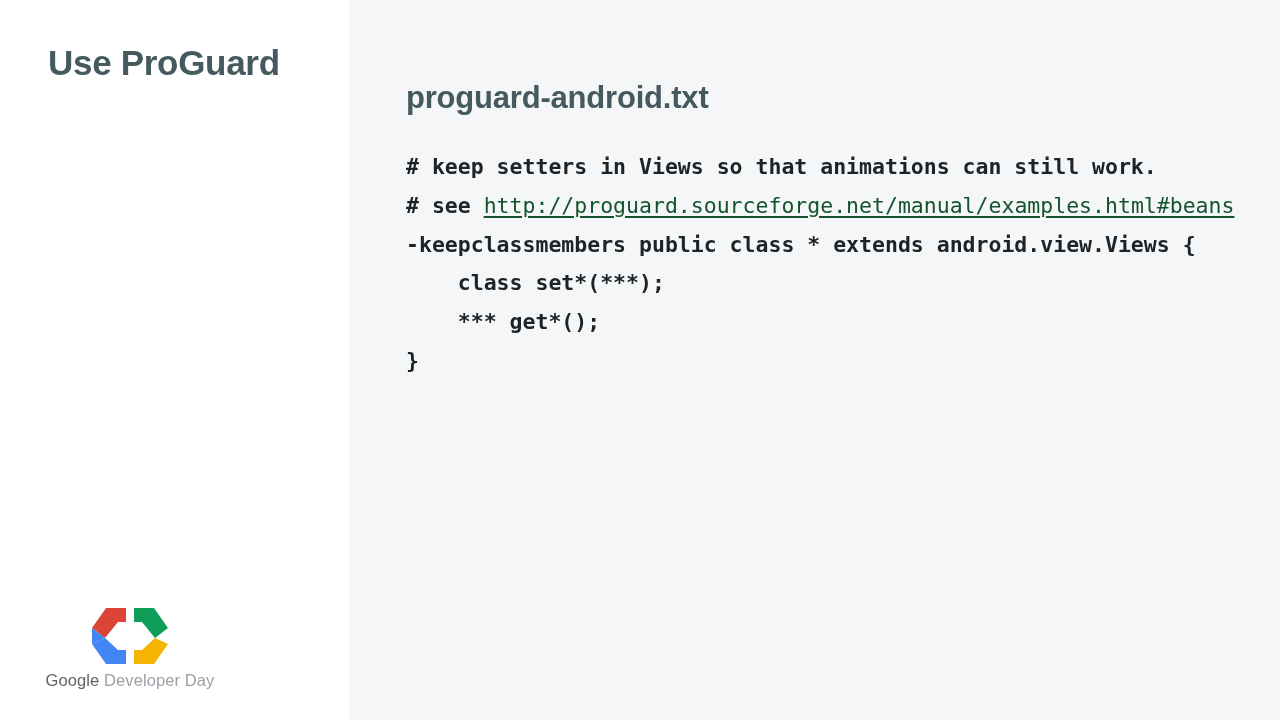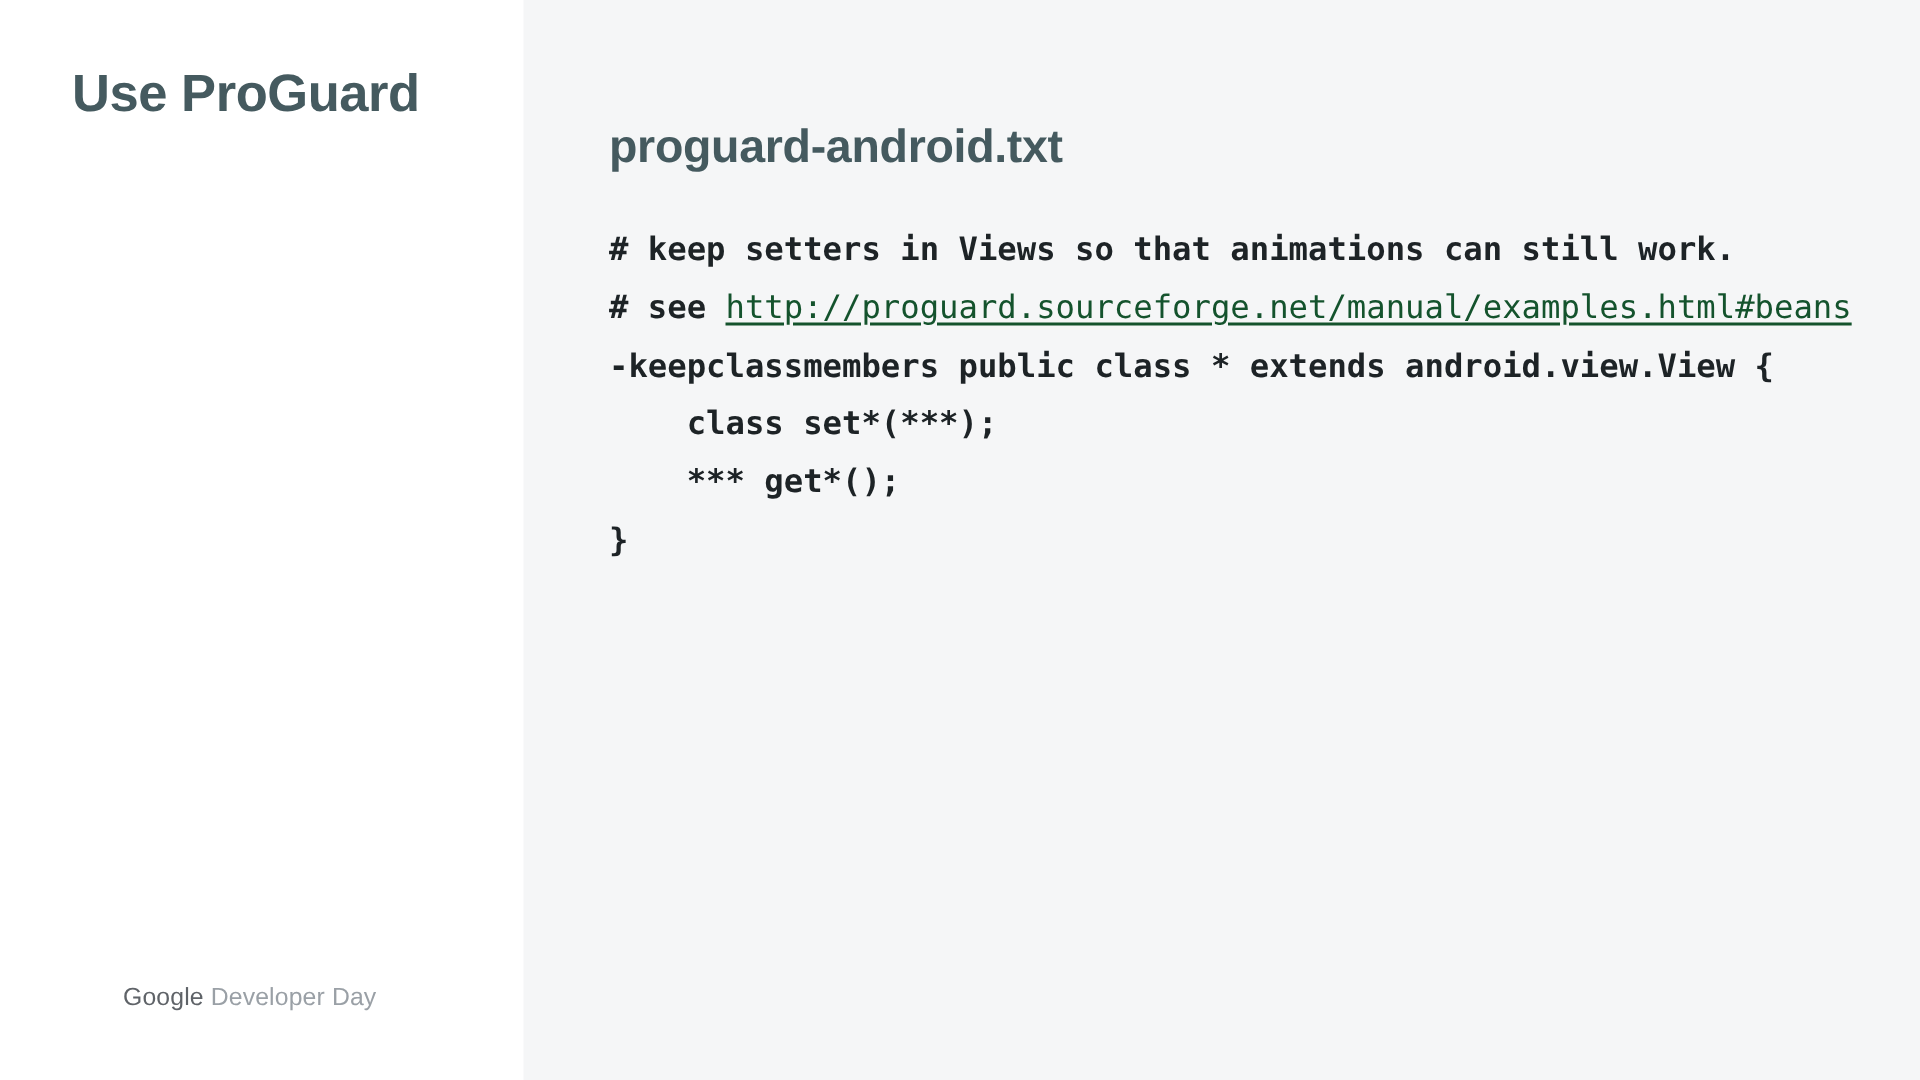--- a/index.html
+++ b/index.html
@@ -41,23 +41,22 @@
     color: #455a5f;
     line-height: 1.2;
   }
   
   .logo-block {
     position: absolute;
     left: 50px;
     bottom: 30px;
     width: 160px;
     display: flex;
-    flex-direction: row;
+    flex-direction: column;
     align-items: center;
-    margin-left: 32px;
   }
   .logo-mark {
     display: block;
     width: 76px;
     height: 56px;
   }
   .logo-wordmark {
     margin-top: 7px;
     font-size: 16.5px;
     letter-spacing: 0.1px;
@@ -135,20 +134,20 @@
     </div>
 
   </div>
 
   <div class="right-panel">
 
     <div class="code-title">proguard-android.txt</div>
 
     <div class="code-block"><span class="code-line"># keep setters in Views so that animations can still work.</span>
 <span class="code-line"># see </span><a class="code-link" href="#">http://proguard.sourceforge.net/manual/examples.html#beans</a>
-<span class="code-line">-keepclassmembers public class * extends android.view.View {</span>
+<span class="code-line">-keepclassmembers public class * extends android.view.Views {</span>
 <span class="code-line">    class set*(***);</span>
 <span class="code-line">    *** get*();</span>
 <span class="code-line">}</span></div>
 
   </div>
 
 </div>
 
 </body></html>

